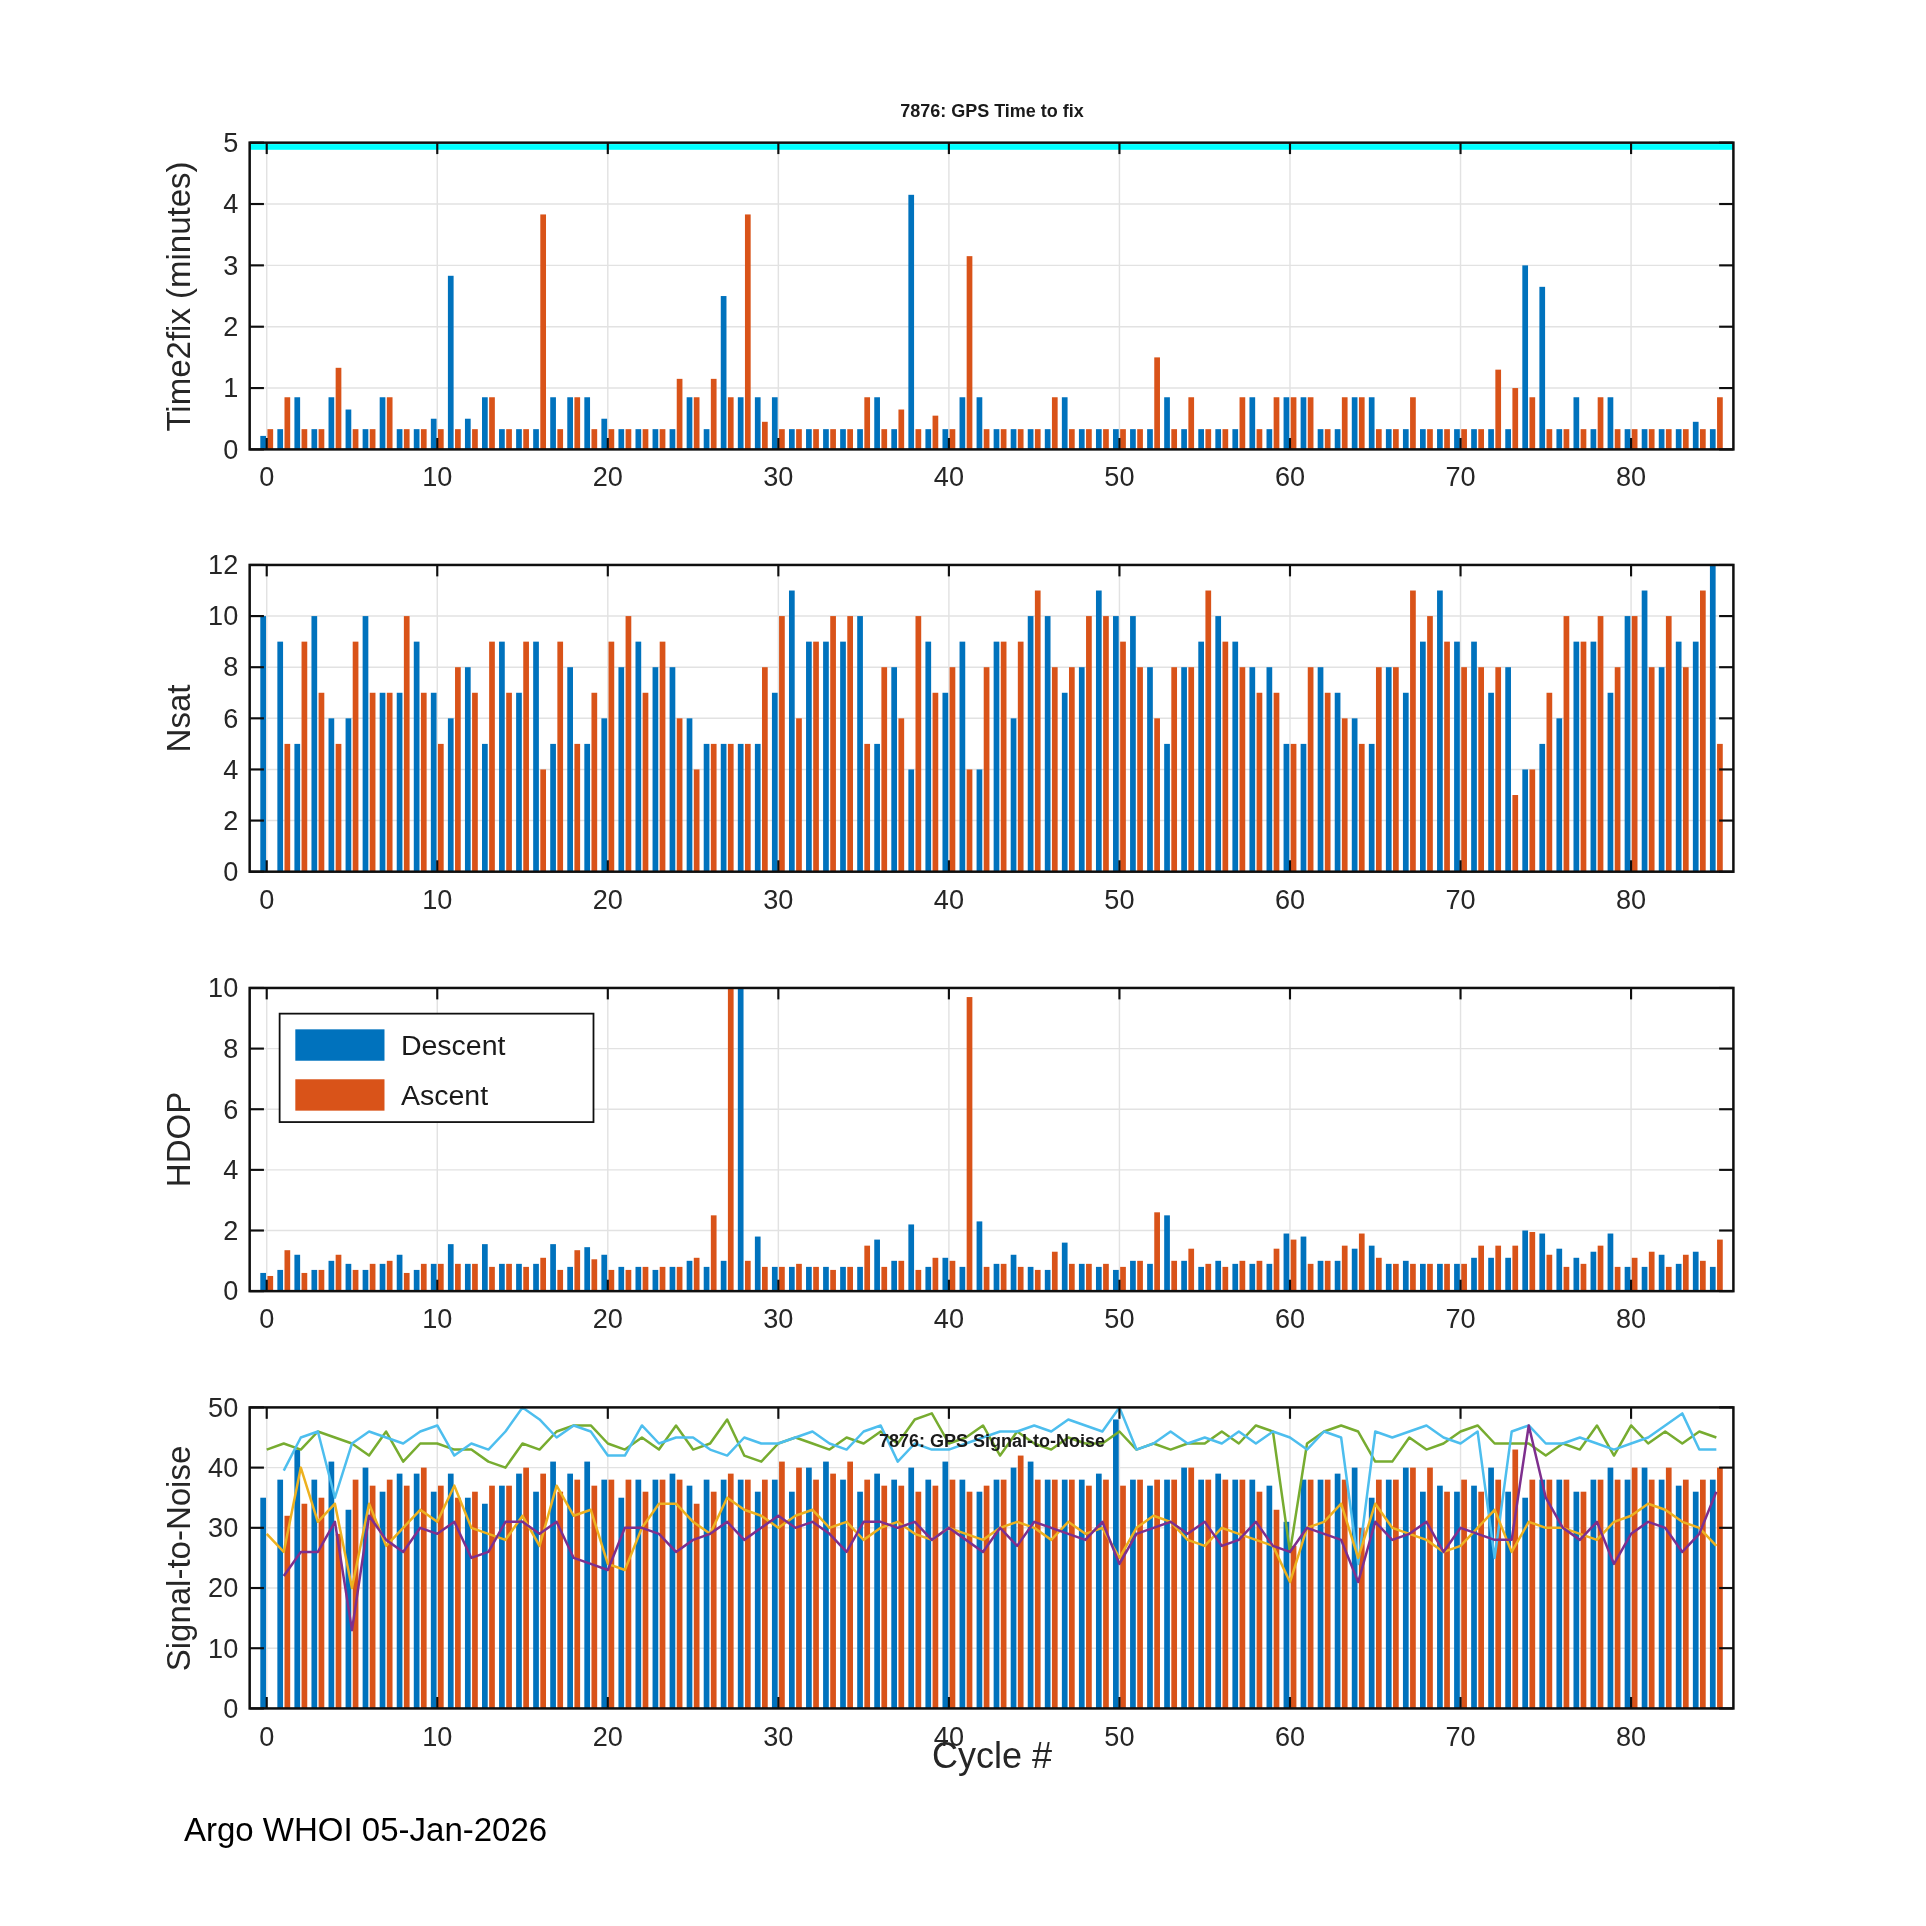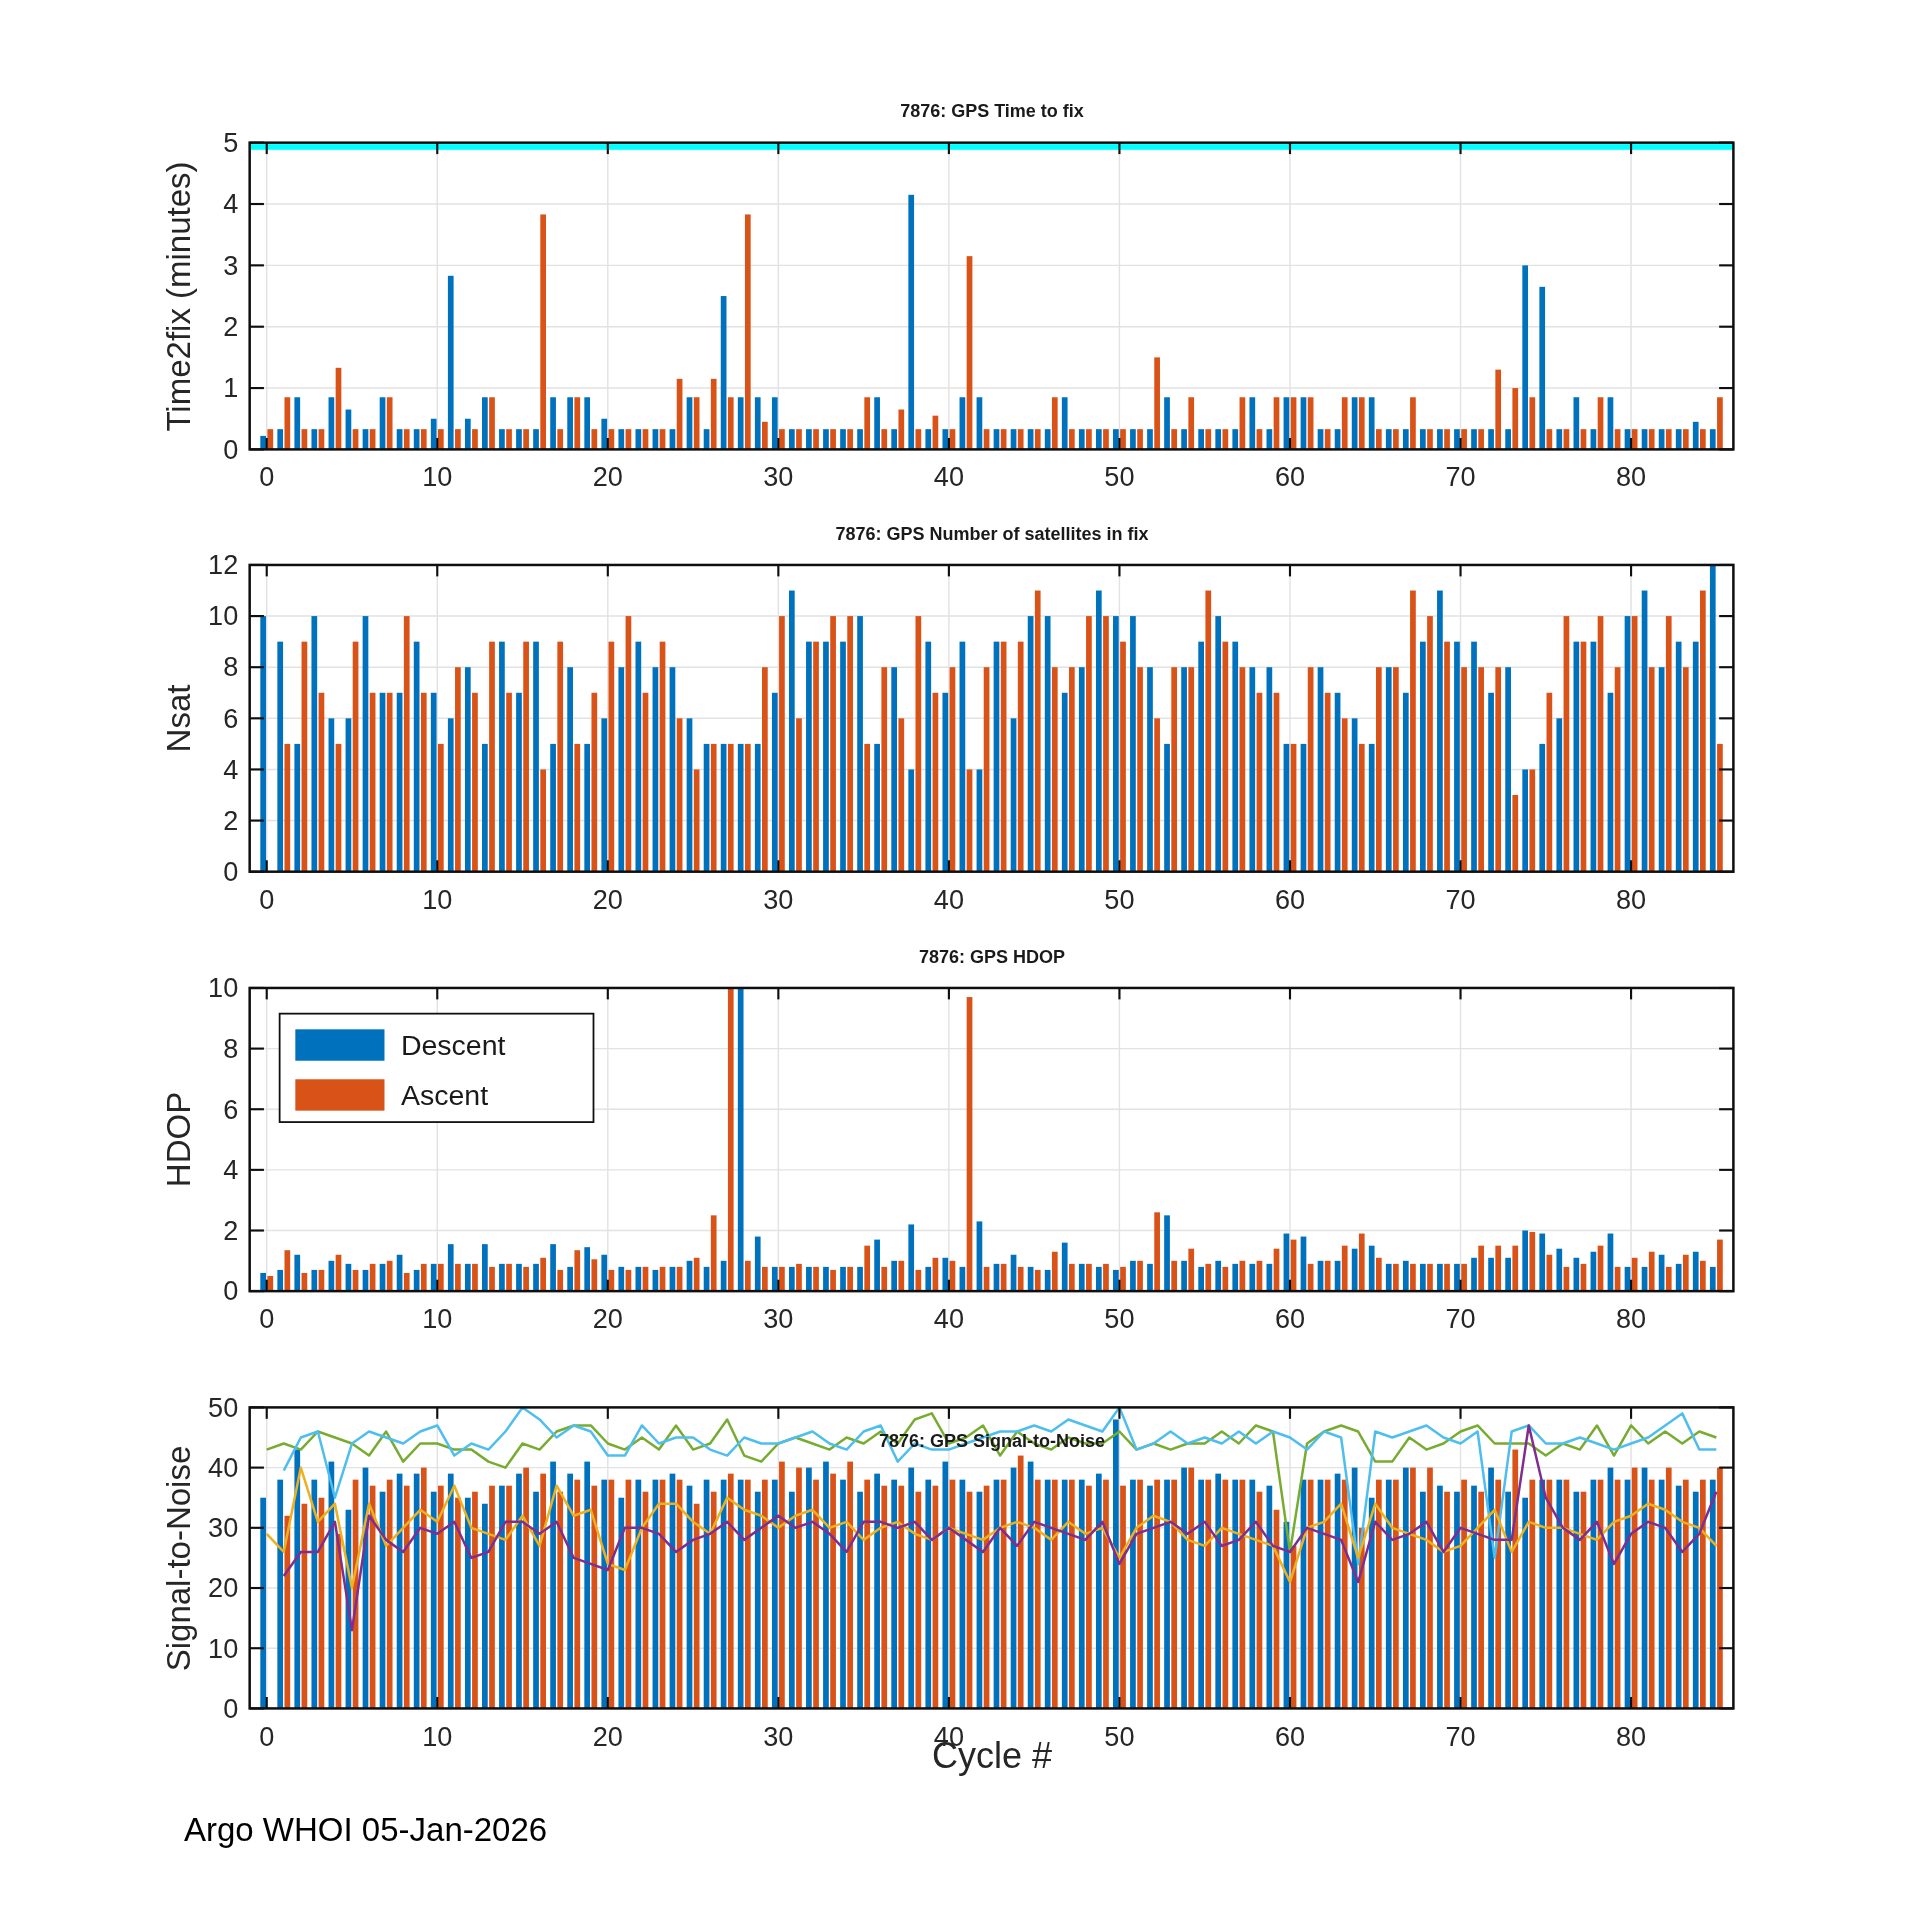--- a/index.html
+++ b/index.html
@@ -1013,22 +1013,20 @@
           <text x="334" y="2323.6" text-anchor="end">10</text>
           <text x="334" y="2239.2" text-anchor="end">20</text>
           <text x="334" y="2154.8" text-anchor="end">30</text>
           <text x="334" y="2070.4" text-anchor="end">40</text>
           <text x="334" y="1986" text-anchor="end">50</text>
         </g>
       </g>
     </svg>
 
   <div class="panel-title title-0">7876: GPS Time to fix</div>
-  <div class="panel-title title-1">7876: GPS Number of satellites in fix</div>
-  <div class="panel-title title-2">7876: GPS HDOP</div>
   <div class="panel-title title-3">7876: GPS Signal-to-Noise</div>
 
   <div class="ylab ylab-0">Time2fix (minutes)</div>
   <div class="ylab ylab-1">Nsat</div>
   <div class="ylab ylab-2">HDOP</div>
   <div class="ylab ylab-3">Signal-to-Noise</div>
 
   <div class="xlab">Cycle #</div>
 
   <div class="footer">Argo WHOI 05-Jan-2026</div>

